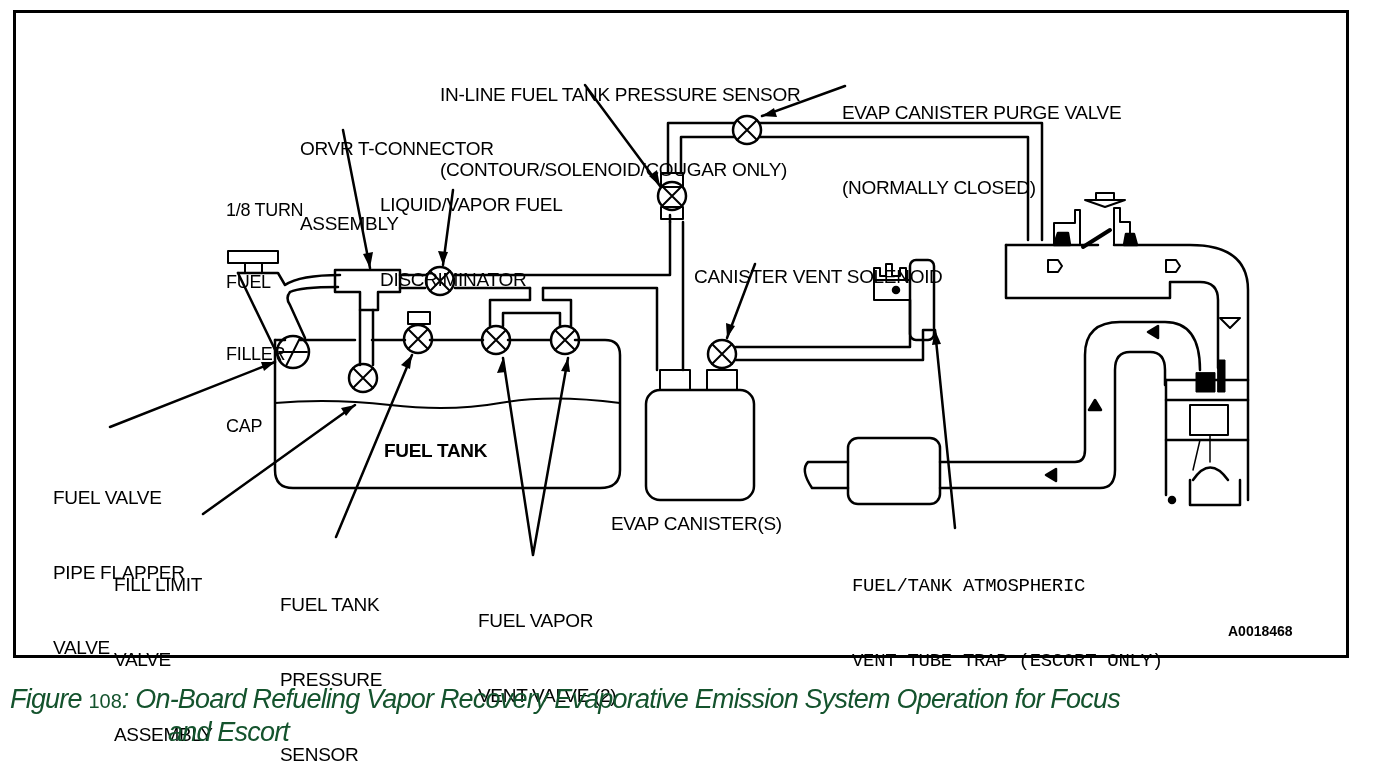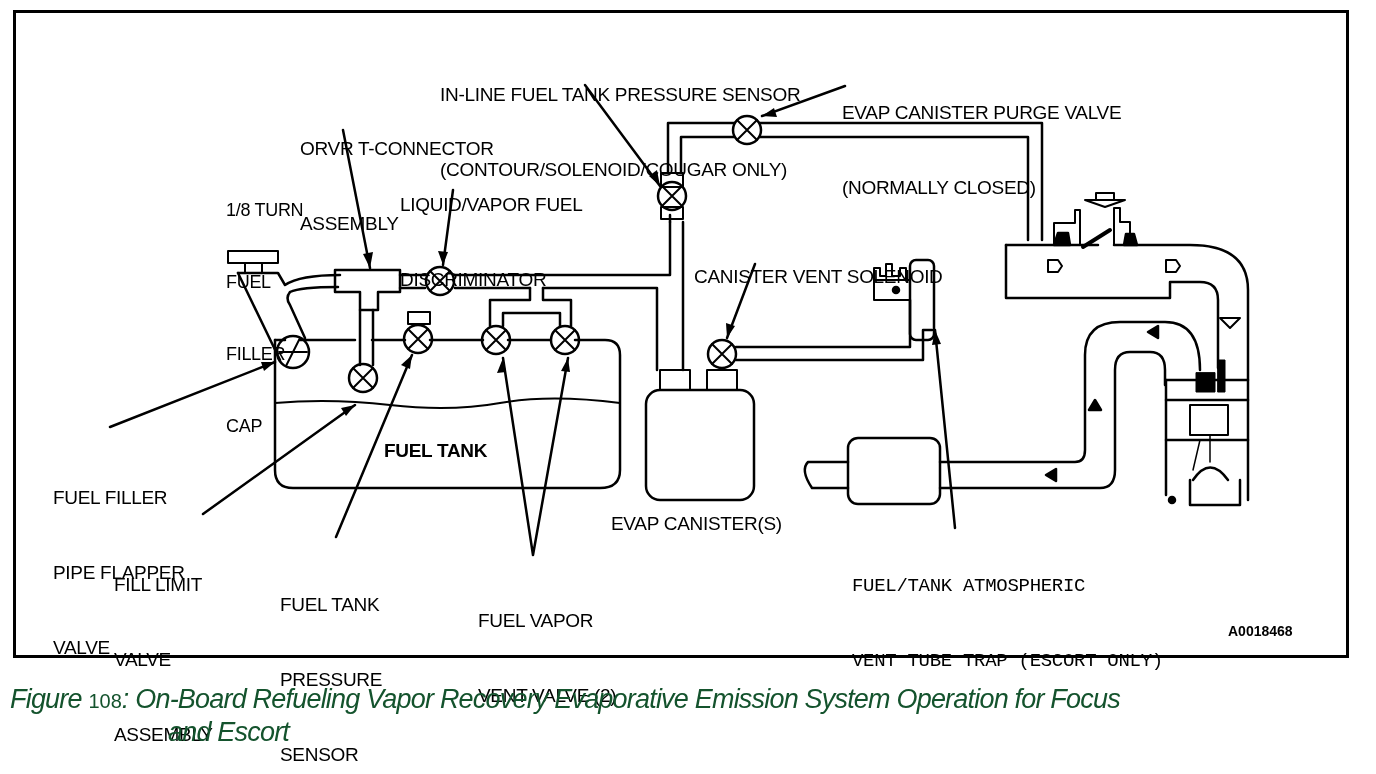--- a/index.html
+++ b/index.html
@@ -193,33 +193,33 @@
   <div>ASSEMBLY</div>
 </div>
 
 <div class="lbl heavy" style="left:226px;top:150px;">
   <div>1/8 TURN</div>
   <div>FUEL</div>
   <div>FILLER</div>
   <div>CAP</div>
 </div>
 
-<div class="lbl" style="left:400px;top:142px;">
+<div class="lbl" style="left:380px;top:142px;">
   <div>LIQUID/VAPOR FUEL</div>
   <div>DISCRIMINATOR</div>
 </div>
 
 <div class="lbl" style="left:694px;top:214px;">
   <div>CANISTER VENT SOLENOID</div>
 </div>
 
 <div class="lbl bold" style="left:384px;top:438px;">FUEL TANK</div>
 
 <div class="lbl" style="left:53px;top:435px;">
-  <div>FUEL FILLER</div>
+  <div>FUEL VALVE</div>
   <div>PIPE FLAPPER</div>
   <div>VALVE</div>
 </div>
 
 <div class="lbl" style="left:114px;top:522px;">
   <div>FILL LIMIT</div>
   <div>VALVE</div>
   <div>ASSEMBLY</div>
 </div>
 

